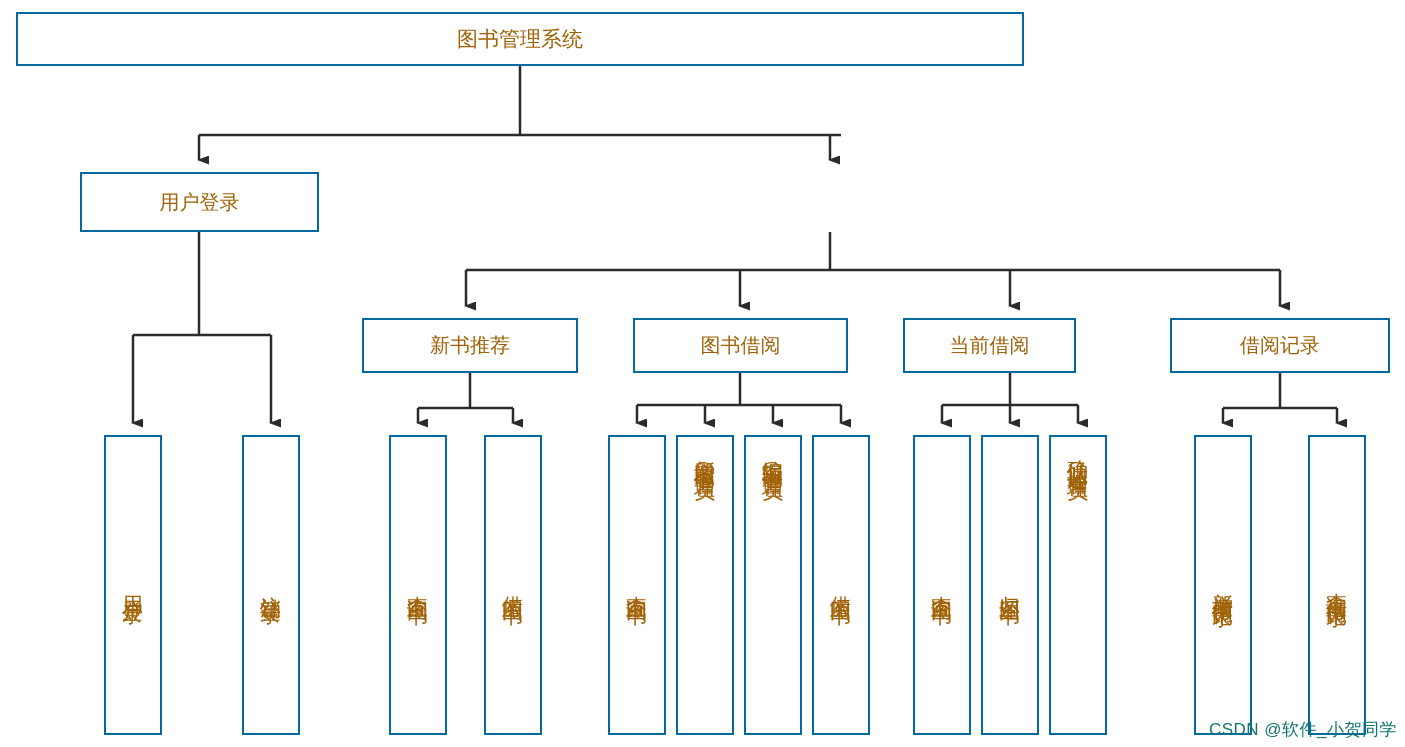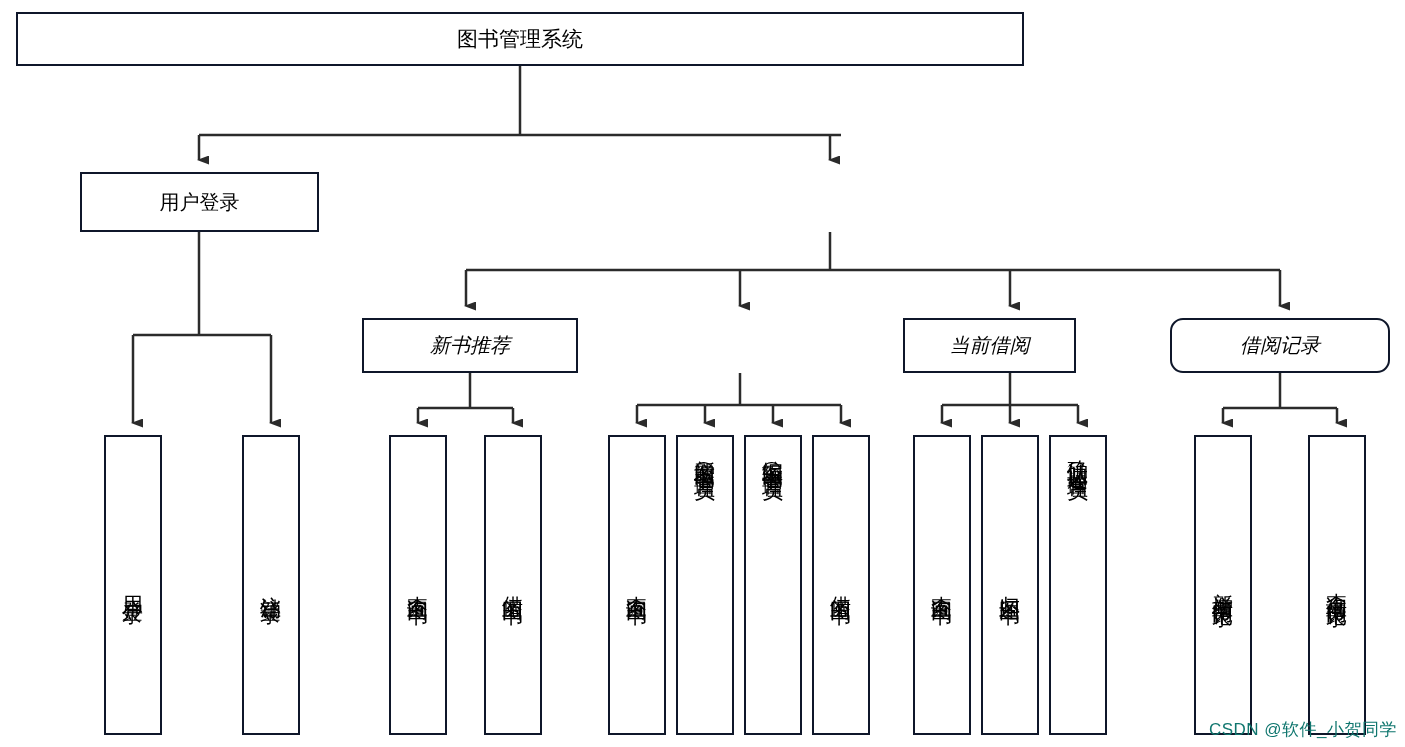--- a/index.html
+++ b/index.html
@@ -22,35 +22,35 @@
     left: 0;
     top: 0;
     width: 1405px;
     height: 747px;
     pointer-events: none;
   }
   .node {
     position: absolute;
     box-sizing: border-box;
     background: #ffffff;
-    border: 2px solid #0f172a;
+    border: 2px solid #0369a1;
     display: flex;
     align-items: center;
     justify-content: center;
-    color: #000000;
+    color: #a16207;
   }
   .node .nlabel {
     display: block;
     text-align: center;
     line-height: 1.15;
     white-space: nowrap;
   }
   .node.root .nlabel { font-size: 21px; }
   .node.lvl2 .nlabel { font-size: 20px; }
-  .node.lvl3 .nlabel { font-size: 20px; font-style: italic; }
+  .node.lvl3 .nlabel { font-size: 20px; }
 
   .node.leaf {
     align-items: flex-start;
     justify-content: center;
     padding-top: 6px;
   }
   .node.leaf .nlabel {
     writing-mode: vertical-rl;
     text-orientation: upright;
     font-size: 21px;
@@ -131,24 +131,27 @@
     <span class="nlabel">图书管理系统</span>
   </div>
 
   <div class="node lvl2" style="left:80px; top:172px; width:239px; height:60px;">
     <span class="nlabel">用户登录</span>
   </div>
 
   <div class="node lvl3" style="left:362px; top:318px; width:216px; height:55px;">
     <span class="nlabel">新书推荐</span>
   </div>
+  <div class="node lvl3" style="left:633px; top:318px; width:215px; height:55px;">
+    <span class="nlabel">图书借阅</span>
+  </div>
   <div class="node lvl3" style="left:903px; top:318px; width:173px; height:55px;">
     <span class="nlabel">当前借阅</span>
   </div>
-  <div class="node lvl3" style="left:1170px; top:318px; width:220px; height:55px;border-radius:13px;">
+  <div class="node lvl3" style="left:1170px; top:318px; width:220px; height:55px;">
     <span class="nlabel">借阅记录</span>
   </div>
 
   <div class="node leaf centered" style="left:104px; top:435px; width:58px; height:300px;">
     <span class="nlabel">用户登录</span>
   </div>
   <div class="node leaf centered" style="left:242px; top:435px; width:58px; height:300px;">
     <span class="nlabel">注销登录</span>
   </div>
 

